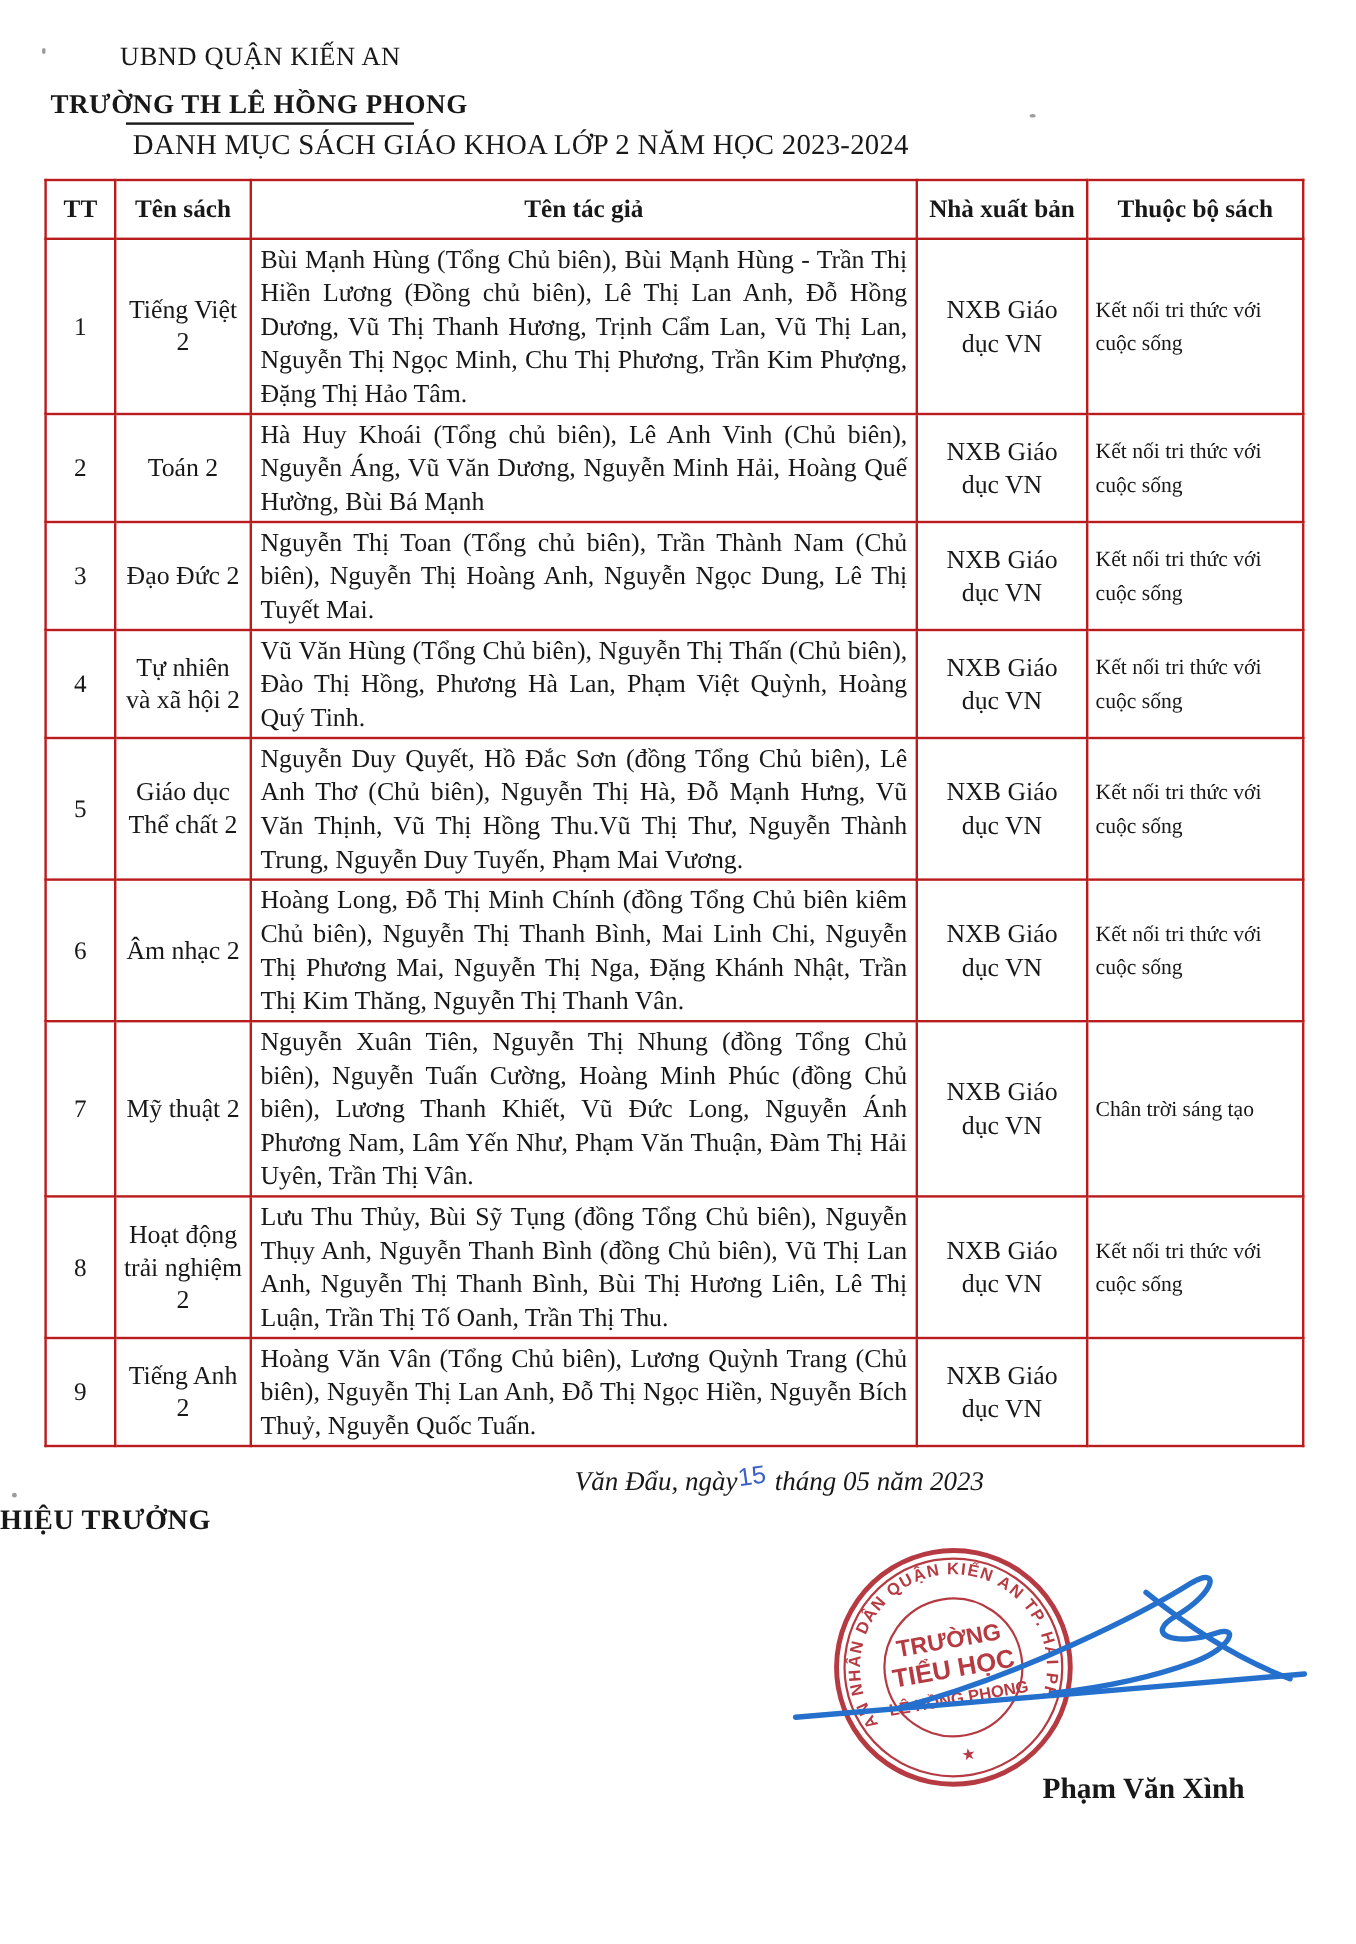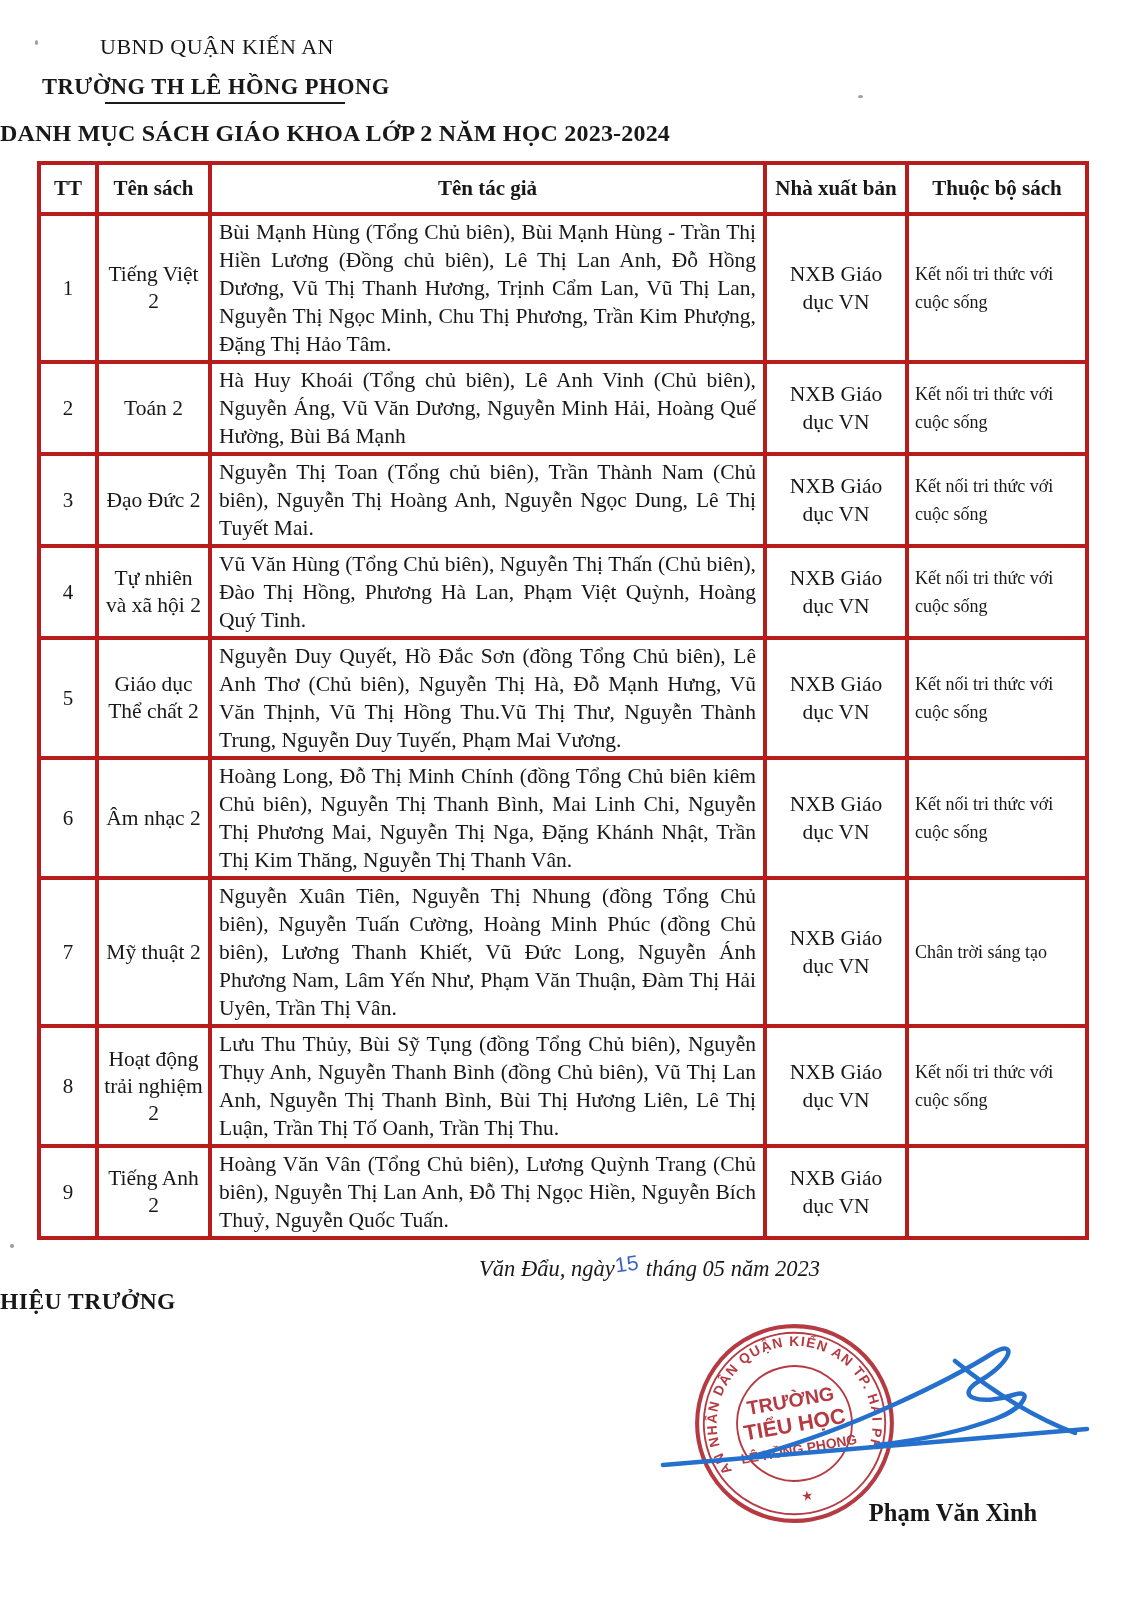--- a/index.html
+++ b/index.html
@@ -4,27 +4,27 @@
 <style>
   * { margin:0; padding:0; box-sizing:border-box; }
   html,body { width:1130px; height:1620px; background:#ffffff; overflow:hidden;
     font-family:"Liberation Serif", serif; color:#181818; }
   .page { position:relative; width:908px; height:1620px; padding-top:34px; }
 
   
   .org-line1 { margin-left:100px; font-size:22px; letter-spacing:.5px; }
   .org-line2 { margin-left:42px; margin-top:14px; font-size:22.5px; font-weight:bold; letter-spacing:.5px; }
   .org-underline { margin-left:105px; margin-top:2px; width:240px; height:2px; background:#1a1a1a; }
-  .doc-title { margin-top:16px; font-size:24px; font-weight:bold;
+  .doc-title { margin-top:4px; text-align:center; font-size:24px; font-weight:normal;
     padding-right:40px; letter-spacing:.2px; }
 
   
   table.book-table { margin:14px 0 0 37px; width:1048px; border-collapse:collapse;
     table-layout:fixed; }
-  .book-table th, .book-table td { border:4px solid #b91c1c; }
+  .book-table th, .book-table td { border:2px solid #b91c1c; }
   .book-table th { font-size:21px; font-weight:bold; padding:11px 2px; }
   .col-tt  { width:58px; }  .col-name { width:113px; } .col-auth { width:555px; }
   .col-nxb { width:142px; } .col-ser  { width:180px; }
   .td-tt      { text-align:center; font-size:21px; padding:2px; }
   .td-name    { text-align:center; font-size:21.5px; padding:2px 4px; line-height:27px; }
   .td-authors { text-align:justify; font-size:21.5px; line-height:28px; padding:2px 7px; vertical-align:top; }
   .td-nxb     { text-align:center; font-size:21.5px; line-height:28px; padding:2px 6px; }
   .td-series  { text-align:left; font-size:18px; line-height:28px; padding:2px 6px; }
 
   
@@ -32,21 +32,21 @@
     font-size:22.5px; font-style:italic; }
   .date-day { font-style:normal; font-family:"Liberation Sans", sans-serif;
     font-size:21px; position:relative; top:-5px; margin:0 2px 0 0; display:inline-block;
     transform:rotate(-8deg); }
   .role-line { margin-top:6px; text-align:left; padding-right:128px;
     font-size:23.5px; font-weight:bold; letter-spacing:.5px; }
   .sig-zone { position:relative; height:320px; }
   .stamp { position:absolute; left:692px; top:6px; width:205px; height:205px;
     transform:rotate(-10deg); opacity:.92; }
   .signature { position:absolute; left:655px; top:18px; width:440px; height:165px; }
-  .signer-name { position:absolute; left:848px; top:184px; width:210px;
+  .signer-name { position:absolute; left:848px; top:196px; width:210px;
     text-align:center; font-size:24.5px; font-weight:bold; }
 
   
   .speck { position:absolute; background:#4a4a4a; border-radius:50%; opacity:.55; }
   .sp1 { left:35px; top:40px; width:3px; height:5px; }
   .sp2 { left:10px; top:1244px; width:4px; height:4px; }
   .sp3 { left:858px; top:95px; width:5px; height:3px; }
 </style>
 </head>
 <body>

